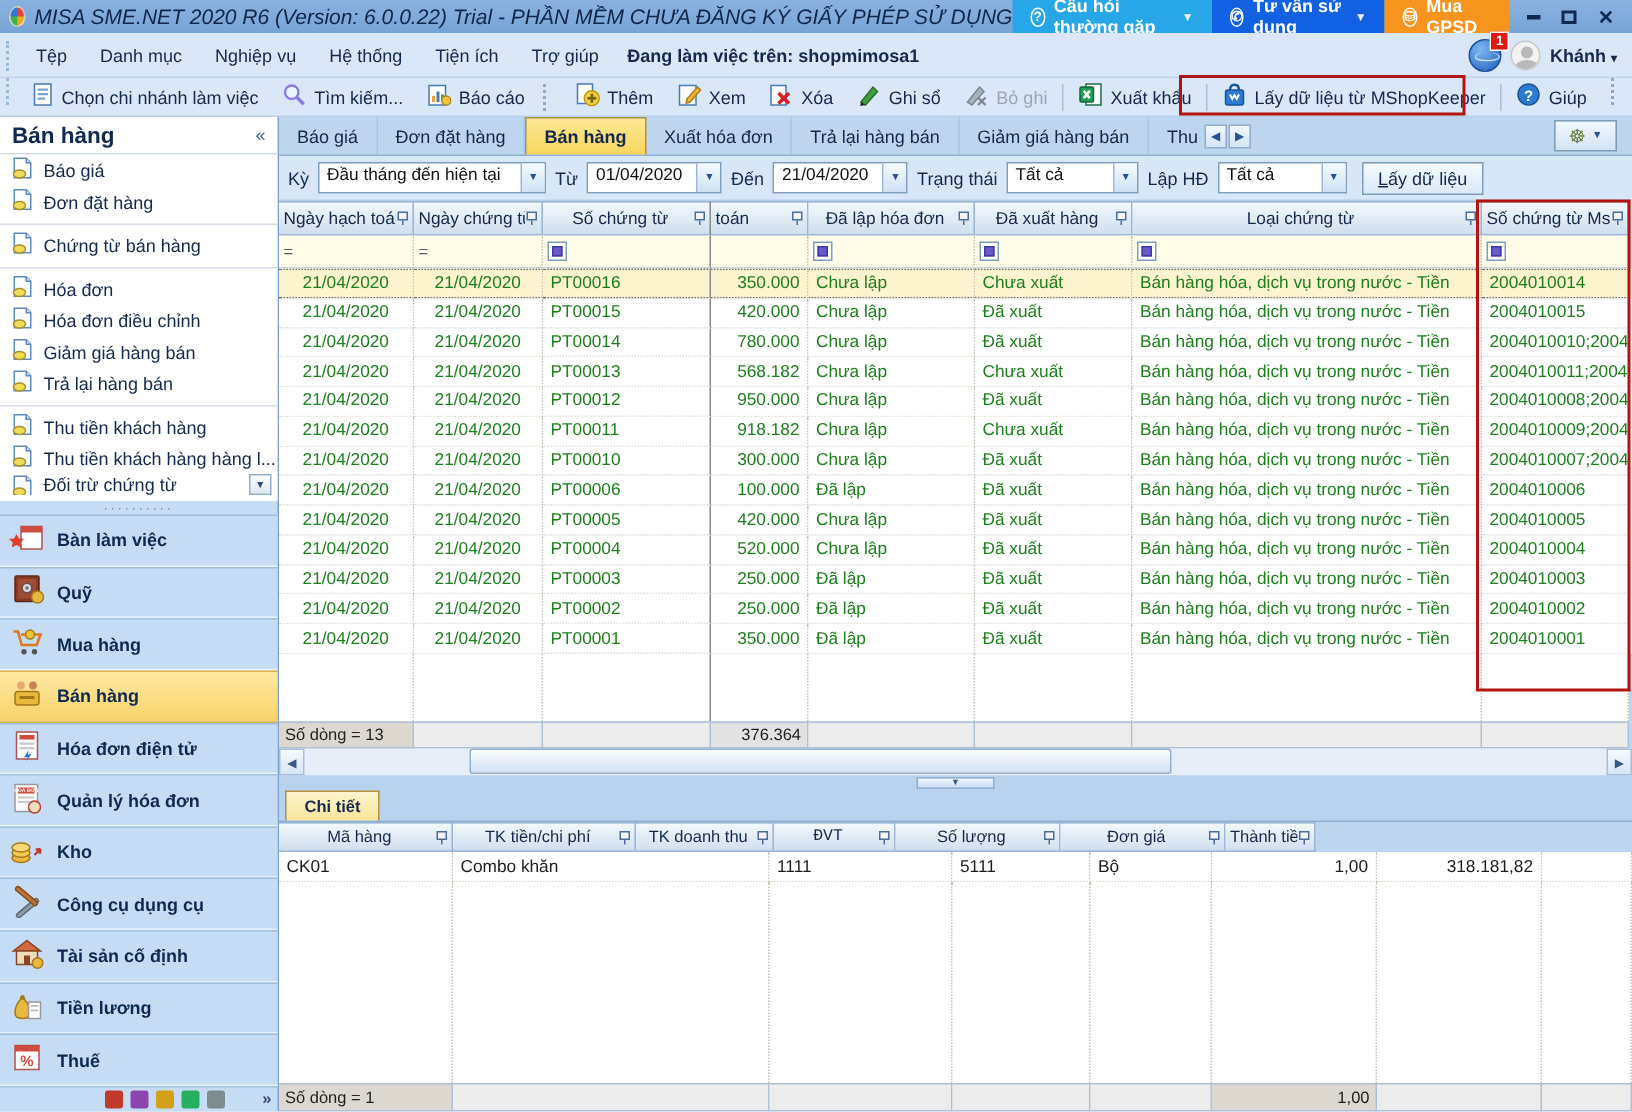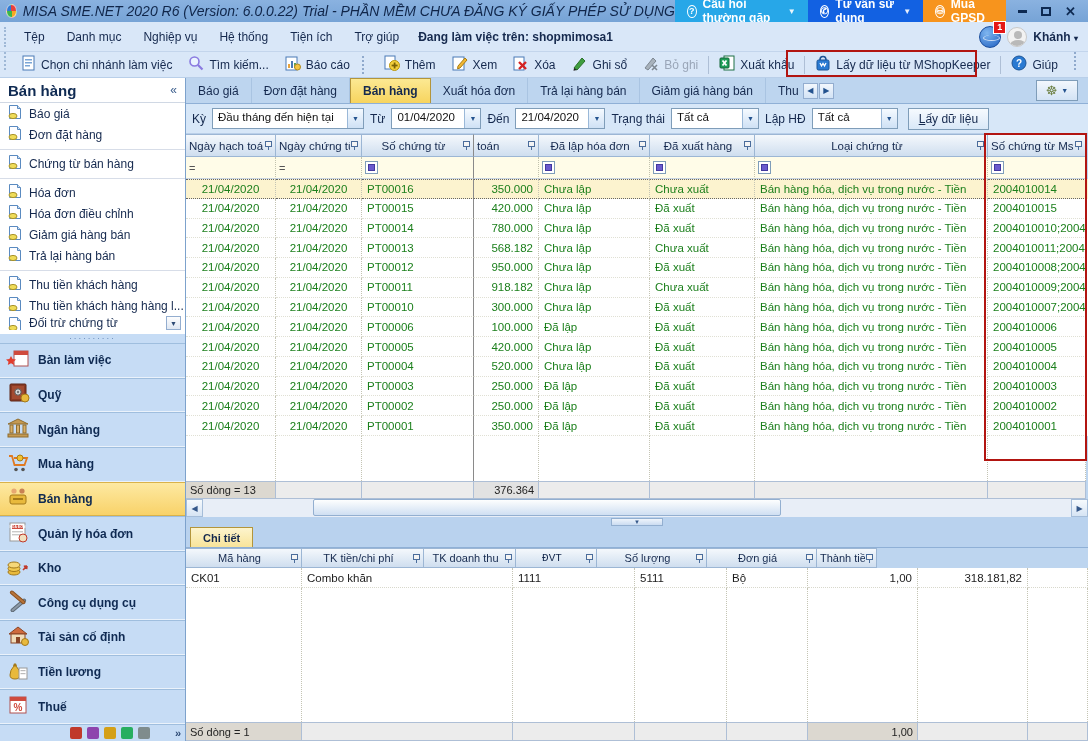--- a/index.html
+++ b/index.html
@@ -393,45 +393,45 @@
               <rect x="4" y="2" width="16" height="17" rx="1" fill="#8a3a24" stroke="#5e2617"></rect>
               <rect x="6" y="4" width="12" height="13" fill="#a34b30"></rect>
               <circle cx="12" cy="10" r="3.2" fill="#d9d9d9" stroke="#555"></circle>
               <circle cx="12" cy="10" r="1.2" fill="#777"></circle>
               <circle cx="19" cy="16" r="4" fill="#e8b93c" stroke="#a3791a"></circle>
             </svg></span>
           <span>Quỹ</span>
         </div>
         <div class="sb-mod">
           <span><svg width="24" height="22">
-              <polygon points="12,2 22,7 2,7" fill="#c59a52" stroke="#8f6c2f"></polygon>
-              <rect x="4" y="8" width="3" height="8" fill="#d8b06a" stroke="#8f6c2f"></rect>
-              <rect x="10.5" y="8" width="3" height="8" fill="#d8b06a" stroke="#8f6c2f"></rect>
-              <rect x="17" y="8" width="3" height="8" fill="#d8b06a" stroke="#8f6c2f"></rect>
-              <rect x="2" y="17" width="20" height="3" fill="#c59a52" stroke="#8f6c2f"></rect>
-            </svg></span>
-          <span>Ngân hàng</span>
-        </div>
-        <div class="sb-mod">
-          <span><svg width="24" height="22">
               <path d="M3 4 h3 l2.5 9 h10 l2.5-7 h-13" fill="none" stroke="#e07a20" stroke-width="1.8"></path>
               <circle cx="10" cy="17.5" r="1.8" fill="#555"></circle>
               <circle cx="17" cy="17.5" r="1.8" fill="#555"></circle>
               <circle cx="14" cy="6" r="3" fill="#f1c232" stroke="#a87d12"></circle>
             </svg></span>
           <span>Mua hàng</span>
         </div>
         <div class="sb-mod active">
           <span><svg width="24" height="22">
               <circle cx="8" cy="5" r="2.6" fill="#e8a871"></circle>
               <circle cx="16" cy="5" r="2.6" fill="#c98253"></circle>
               <rect x="4" y="9" width="16" height="9" rx="2" fill="#e8b93c" stroke="#a3791a"></rect>
               <rect x="7" y="12" width="10" height="2" fill="#a3791a"></rect>
             </svg></span>
           <span>Bán hàng</span>
+        </div>
+        <div class="sb-mod">
+          <span><svg width="24" height="22">
+              <rect x="5" y="2" width="14" height="18" fill="#fff" stroke="#b05050"></rect>
+              <rect x="7" y="4" width="10" height="3" fill="#cf4b3e"></rect>
+              <rect x="7" y="9" width="10" height="1.5" fill="#c9c9c9"></rect>
+              <rect x="7" y="12" width="10" height="1.5" fill="#c9c9c9"></rect>
+              <polygon points="13,14 10,19 12.4,18.6 11.6,21.5 15,16.6 12.6,17" fill="#2a7ad2"></polygon>
+            </svg></span>
+          <span>Hóa đơn điện tử</span>
         </div>
         <div class="sb-mod">
           <span><svg width="24" height="22">
               <rect x="4" y="2" width="15" height="18" fill="#fff" stroke="#999"></rect>
               <rect x="6" y="4" width="11" height="4" fill="#cf4b3e"></rect>
               <text x="11.5" y="7.3" text-anchor="middle" font-size="3.4" fill="#fff">HÓA ĐƠN</text>
               <rect x="6" y="10" width="11" height="1.4" fill="#c9c9c9"></rect>
               <rect x="6" y="13" width="11" height="1.4" fill="#c9c9c9"></rect>
               <circle cx="17" cy="17" r="4" fill="#f0e0c0" stroke="#c0392b"></circle>
             </svg></span>

